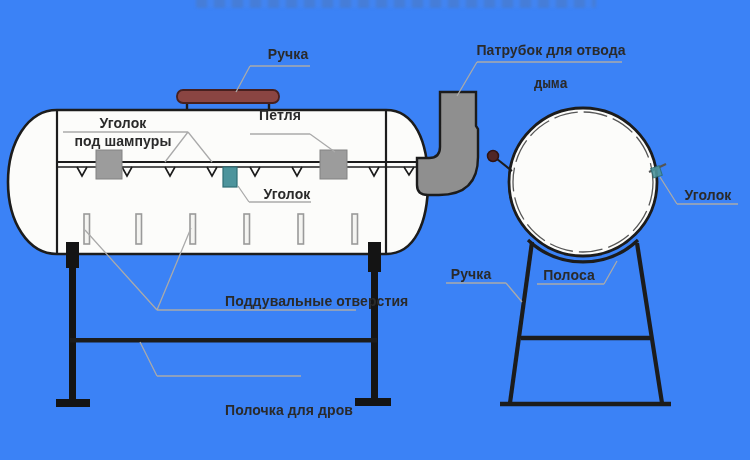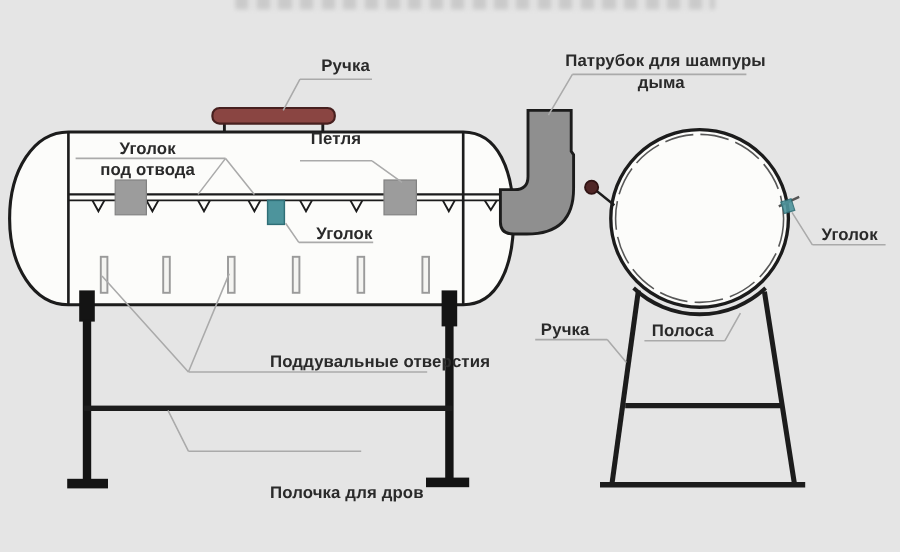--- a/index.html
+++ b/index.html
@@ -1,19 +1,19 @@
 <!DOCTYPE html>
 <html><head>
 <meta charset="utf-8">
 <style>
   html,body{margin:0;padding:0;}
   .canvas{
     position:relative;
     width:750px;height:460px;
-    background:#e5e5e5;
+    background:#3b82f6;
     overflow:hidden;
     font-family:"Liberation Sans", sans-serif;
   }
   .diagram-svg{position:absolute;left:0;top:0;}
   .label{
     position:absolute;
     font-weight:bold;
     font-size:14px;
     line-height:15px;
     color:#2a2a2a;
@@ -113,27 +113,27 @@
              M157,310 H356 M157,310 L85,230 M157,310 L191,228
              M157,376 H301 M157,376 L140,342
              M446,283 H506 M506,283 L522,302
              M537,284 H604 M604,284 L617,261
              M677,204 H738 M677,204 L660,177" fill="none" stroke="#aaaaaa" stroke-width="1.3"></path>
   </svg>
 
   <div class="label" style="left:258px;top:47px;width:60px;">Ручка</div>
 
   <div class="label" style="left:471px;top:43px;width:160px;">
-    <div>Патрубок для шампуры</div>
-    <div style="margin-top:3px;">дыма</div>
+    <div>Патрубок для отвода</div>
+    <div style="margin-top:19px;font-family:Liberation Mono, monospace;">дыма</div>
   </div>
 
   <div class="label" style="left:62px;top:116px;width:122px;">
     <div>Уголок</div>
-    <div style="margin-top:3px;">под отвода</div>
+    <div style="margin-top:3px;">под шампуры</div>
   </div>
 
   <div class="label" style="left:244px;top:108px;width:72px;">Петля</div>
 
   <div class="label" style="left:257px;top:187px;width:60px;">Уголок</div>
 
   <div class="label left-align" style="left:177px;top:294px;">Поддувальные отверстия</div>
 
   <div class="label left-align" style="left:177px;top:360px;margin-top:43px;">Полочка для дров</div>
 

